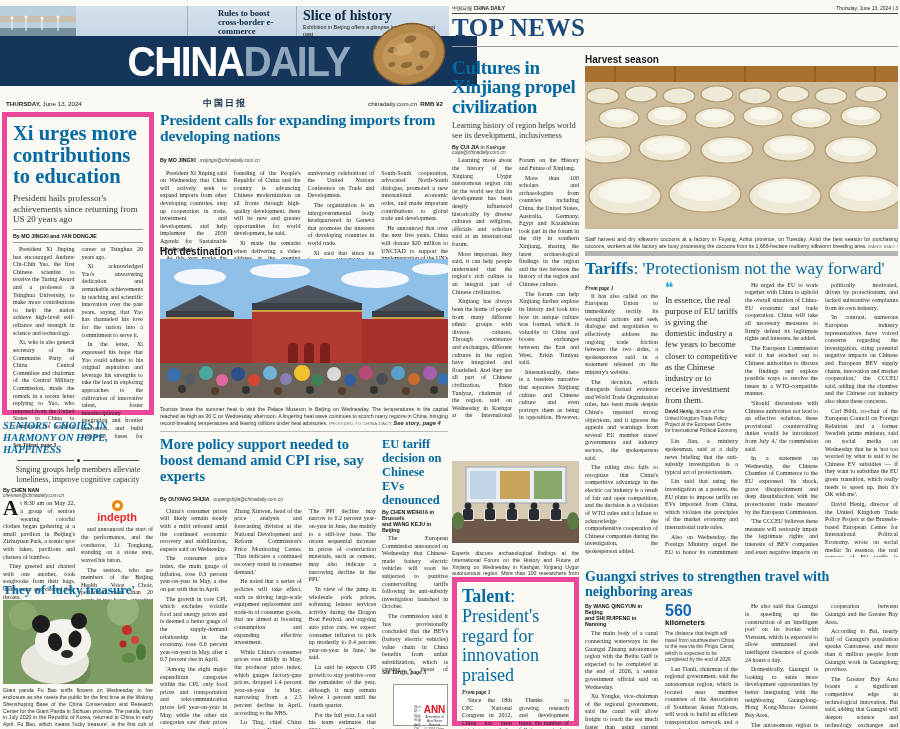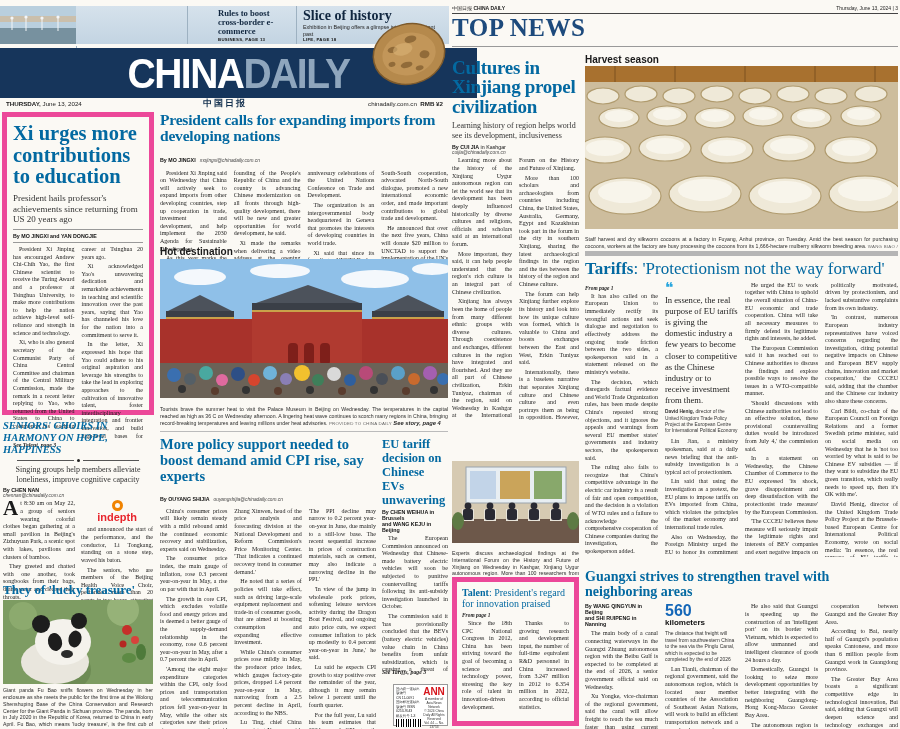--- a/index.html
+++ b/index.html
@@ -21,21 +21,21 @@
   .cols4{column-count:4;column-gap:7px;overflow:hidden;}
   .rule{border-top:1px solid #bbb;}
   .redbox{border:5px solid #ec4899;background:#fbf9f4;box-sizing:border-box;}
   svg{display:block;}
 
   
   #teasers{left:0;top:6px;width:449px;height:38px;background:linear-gradient(#d6e2ec,#c3d4e2);display:flex;}
   .tz{padding:3px 6px 0 6px;border-left:1px solid #9db1c1;}
   .tz-title{font-size:9.5px;line-height:1.02;color:#10263f;font-weight:bold;}
   .tz-desc{font-family:"Liberation Sans",sans-serif;font-size:5.4px;line-height:1.2;color:#222;margin-top:1px;}
-  #mastbar{left:0;top:48px;width:477px;height:50px;background:#16355b;display:flex;align-items:center;justify-content:center;}
+  #mastbar{left:0;top:36px;width:477px;height:50px;background:#16355b;display:flex;align-items:center;justify-content:center;}
   #masttitle{font-family:"Liberation Sans",sans-serif;font-weight:900;font-size:39px;letter-spacing:-1.5px;transform:scaleY(1.08);line-height:1;}
   #masttitle .c1{color:#ffffff;} #masttitle .c2{color:#8fa6bd;}
   #dateline{left:0;top:96px;width:449px;height:15px;display:flex;align-items:center;justify-content:space-between;
     font-family:"Liberation Sans",sans-serif;font-size:6.2px;padding:0 6px;box-sizing:border-box;color:#222;}
   #cnlogo{font-weight:bold;font-size:9px;color:#14314f;letter-spacing:2px;}
 
   
   #xibox{left:2px;top:112px;width:152px;height:303px;padding:6px 6px 4px 6px;}
   #xibox .hl{font-size:20.5px;line-height:1.06;}
   #xibox .sub{font-size:9px;line-height:1.18;color:#333;margin:5px 0 4px 0;}
@@ -73,42 +73,42 @@
   
   #cpi{left:160px;top:437px;width:216px;}
   #cpi .hl{font-size:14.5px;line-height:1.1;}
   #cpi-body{height:233px;margin-top:3px;}
 
   
   #eu{left:382px;top:437px;width:66px;}
   #eu .hl{font-size:12.5px;line-height:1.12;}
   #eu-body{height:138px;margin-top:2px;overflow:hidden;}
   #eujump{left:382px;top:669px;width:66px;}
-  #annbox{left:393px;top:684px;width:55px;height:42px;border:.5px solid #999;display:flex;gap:1px;padding:2px;box-sizing:border-box;background:#fff;}
+  #annbox{left:393px;top:684px;width:55px;height:42px;border:.5px solid #999;display:flex;gap:1px;padding:20px;box-sizing:border-box;background:#fff;}
   .annL{width:26px;font-family:"Liberation Sans",sans-serif;font-size:3.4px;line-height:1.3;color:#222;}
   .barcode{height:8px;margin-top:1px;background:repeating-linear-gradient(90deg,#000 0 1px,#fff 1px 2.4px);}
   .annR{flex:1;text-align:center;}
   .annR .ann{font-family:"Liberation Sans",sans-serif;font-weight:900;font-size:10px;color:#d6161c;line-height:1;}
   .annR .sm{font-family:"Liberation Sans",sans-serif;font-size:3.2px;color:#333;line-height:1.25;}
 
   
   #rphdr{left:452px;top:5px;width:446px;display:flex;justify-content:space-between;align-items:flex-end;
     font-family:"Liberation Sans",sans-serif;font-size:5px;color:#222;border-bottom:1px solid #444;padding-bottom:2px;}
   #topnews{left:452px;top:14px;width:446px;border-bottom:1px solid #999;padding-bottom:4px;}
   #topnews span{font-size:25px;font-weight:bold;color:#1d4a7c;letter-spacing:.5px;font-family:"Liberation Serif",serif;}
 
   #xj{left:452px;top:58px;width:127px;}
   #xj .hl{font-size:19px;line-height:1.02;letter-spacing:-.3px;}
   #xj .sub{font-size:8px;line-height:1.2;color:#333;margin:5px 0 4px 0;}
   #xj-body{height:268px;margin-top:2px;}
   #forumphoto{left:452px;top:461px;width:127px;height:82px;}
   #forumcap{left:452px;top:545px;width:127px;}
 
   #talbox{left:452px;top:577px;width:127px;height:149px;padding:5px;}
-  #talbox .hl{font-size:10px;line-height:1.1;font-weight:normal;}
+  #talbox .hl{font-size:18px;line-height:1.1;font-weight:normal;}
   #talbox .hl b{font-weight:900;}
   .fromline{font-size:5.4px;font-weight:bold;font-style:italic;margin:3px 0 2px 0;}
   #tal-body{height:100px;}
 
   #harvlabel{left:585px;top:54px;font-size:10px;font-weight:bold;font-family:"Liberation Sans",sans-serif;}
   #harvphoto{left:585px;top:66px;width:313px;height:163px;}
   #harvcap{left:585px;top:231px;width:313px;}
   #graybar{left:585px;top:251px;width:313px;height:5px;background:#b5b5b5;}
 
   #tariffs{left:585px;top:260px;width:313px;}
@@ -358,21 +358,21 @@
         <p class="para">He noted that a series of policies will take effect, such as driving large-scale equipment replacement and trade-in of consumer goods, that are aimed at boosting consumption and expanding effective investment.</p>
         <p class="para">While China's consumer prices rose mildly in May, the producer price index, which gauges factory-gate prices, dropped 1.4 percent year-on-year in May, narrowing from a 2.5 percent decline in April, according to the NBS.</p>
         <p class="para">Lu Ting, chief China economist at Nomura, said: 'The PPI decline may narrow to 0.2 percent year-on-year in June, due mainly to a still-low base. The recent sequential increase in prices of construction materials, such as cement, may also indicate a narrowing decline in the PPI.'</p>
         <p class="para">'In view of the jump in wholesale pork prices, softening leisure services activity during the Dragon Boat Festival, and ongoing auto price cuts, we expect consumer inflation to pick up modestly to 0.4 percent year-on-year in June,' he said.</p>
         <p class="para">Lu said he expects CPI growth to stay positive over the remainder of the year, although it may remain below 1 percent until the fourth quarter.</p>
         <p class="para">For the full year, Lu said his team estimates that 2024 annual CPI growth will hit 0.6 percent, while the PPI will decline 0.9 percent.</p>
       </div>
   </div>
 
   <div id="eu" class="abs">
-    <div class="hl">EU tariff decision on Chinese EVs unwavering</div>
+    <div class="hl">EU tariff decision on Chinese EVs denounced</div>
     <div style="margin-top:2px;" class="byline"><span>By CHEN WEIHUA in Brussels</span><br><span>and WANG KEJU in Beijing</span></div>
     <div id="eu-body">
         <p class="para">The European Commission announced on Wednesday that Chinese-made battery electric vehicles will soon be subjected to punitive countervailing tariffs following its anti-subsidy investigation launched in October.</p>
         <p class="para">The commission said it 'has provisionally concluded that the BEVs (battery electric vehicles) value chain in China benefits from unfair subsidization, which is causing a threat of economic injury to EU BEV producers'.</p>
       </div>
   </div>
   <div id="eujump" class="abs jump">See Tariffs, page 3</div>
 
   <div id="annbox" class="abs">
     <div class="annL">

